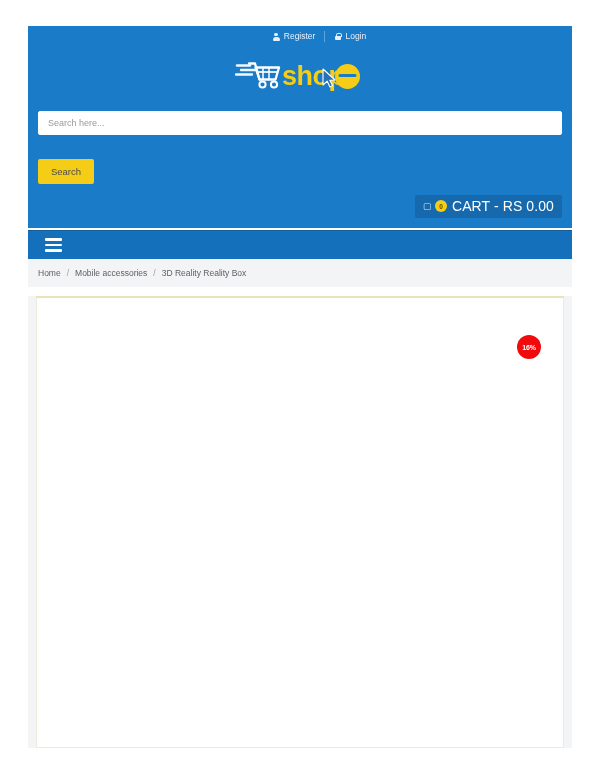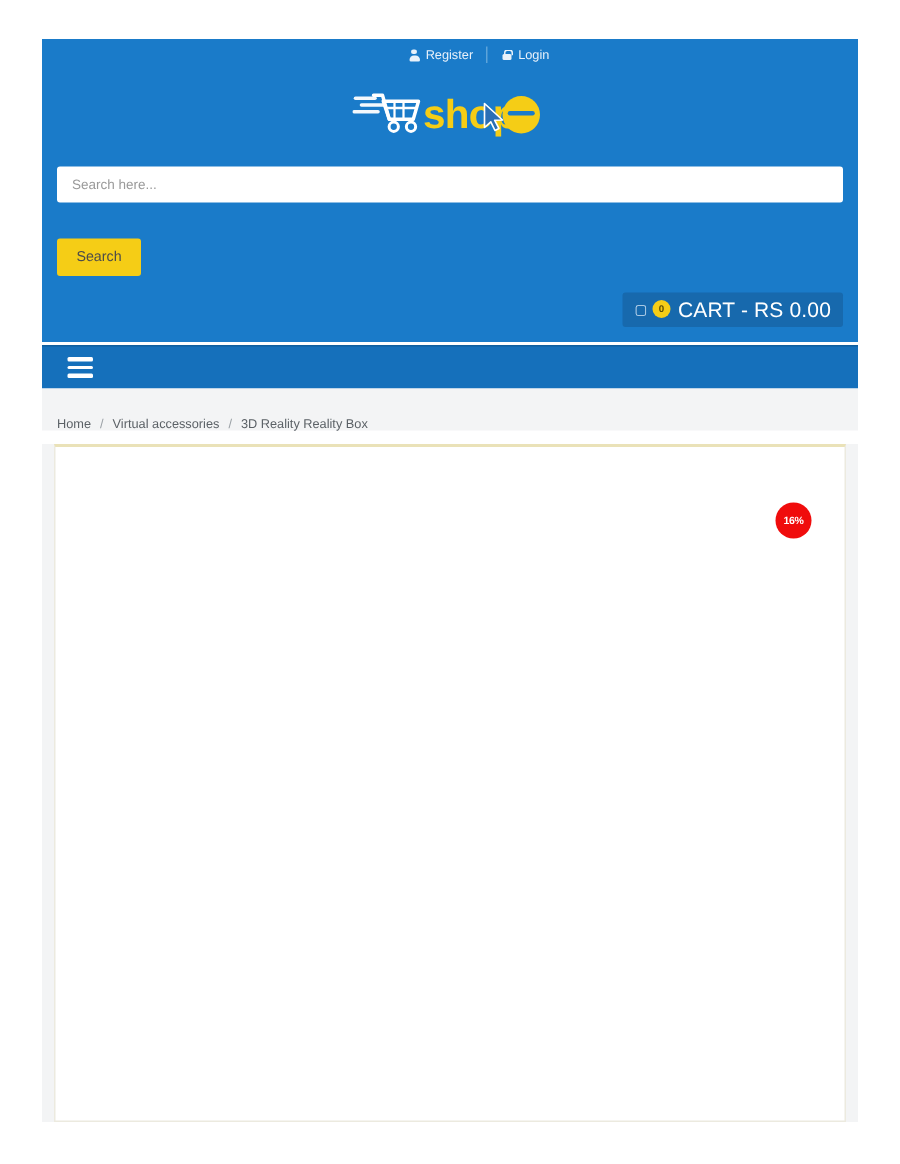--- a/index.html
+++ b/index.html
@@ -229,21 +229,21 @@
 
   
   .breadcrumb-bar {
     position: absolute;
     left: 28px;
     top: 259px;
     width: 544px;
     height: 28px;
     background: #f3f4f5;
     display: flex;
-    align-items: flex-end;
+    align-items: center;
     padding-left: 10px;
   }
   .crumb {
     font-size: 8.5px;
     color: #5b6166;
     text-decoration: none;
     cursor: pointer;
   }
   .crumb.current { color: #5b6166; cursor: default; }
   .crumb-sep {
@@ -364,21 +364,21 @@
     <div class="hamburger">
       <span></span>
       <span></span>
       <span></span>
     </div>
   </nav>
 
   <div class="breadcrumb-bar">
     <a class="crumb" href="#">Home</a>
     <span class="crumb-sep">/</span>
-    <a class="crumb" href="#">Virtual accessories</a>
+    <a class="crumb" href="#">Mobile accessories</a>
     <span class="crumb-sep">/</span>
     <span class="crumb current">3D Reality Reality Box</span>
   </div>
 
   <div class="gutter-left"></div>
   <div class="gutter-right"></div>
 
   <main class="content-card">
     <div class="discount-badge">16%</div>
   </main>

